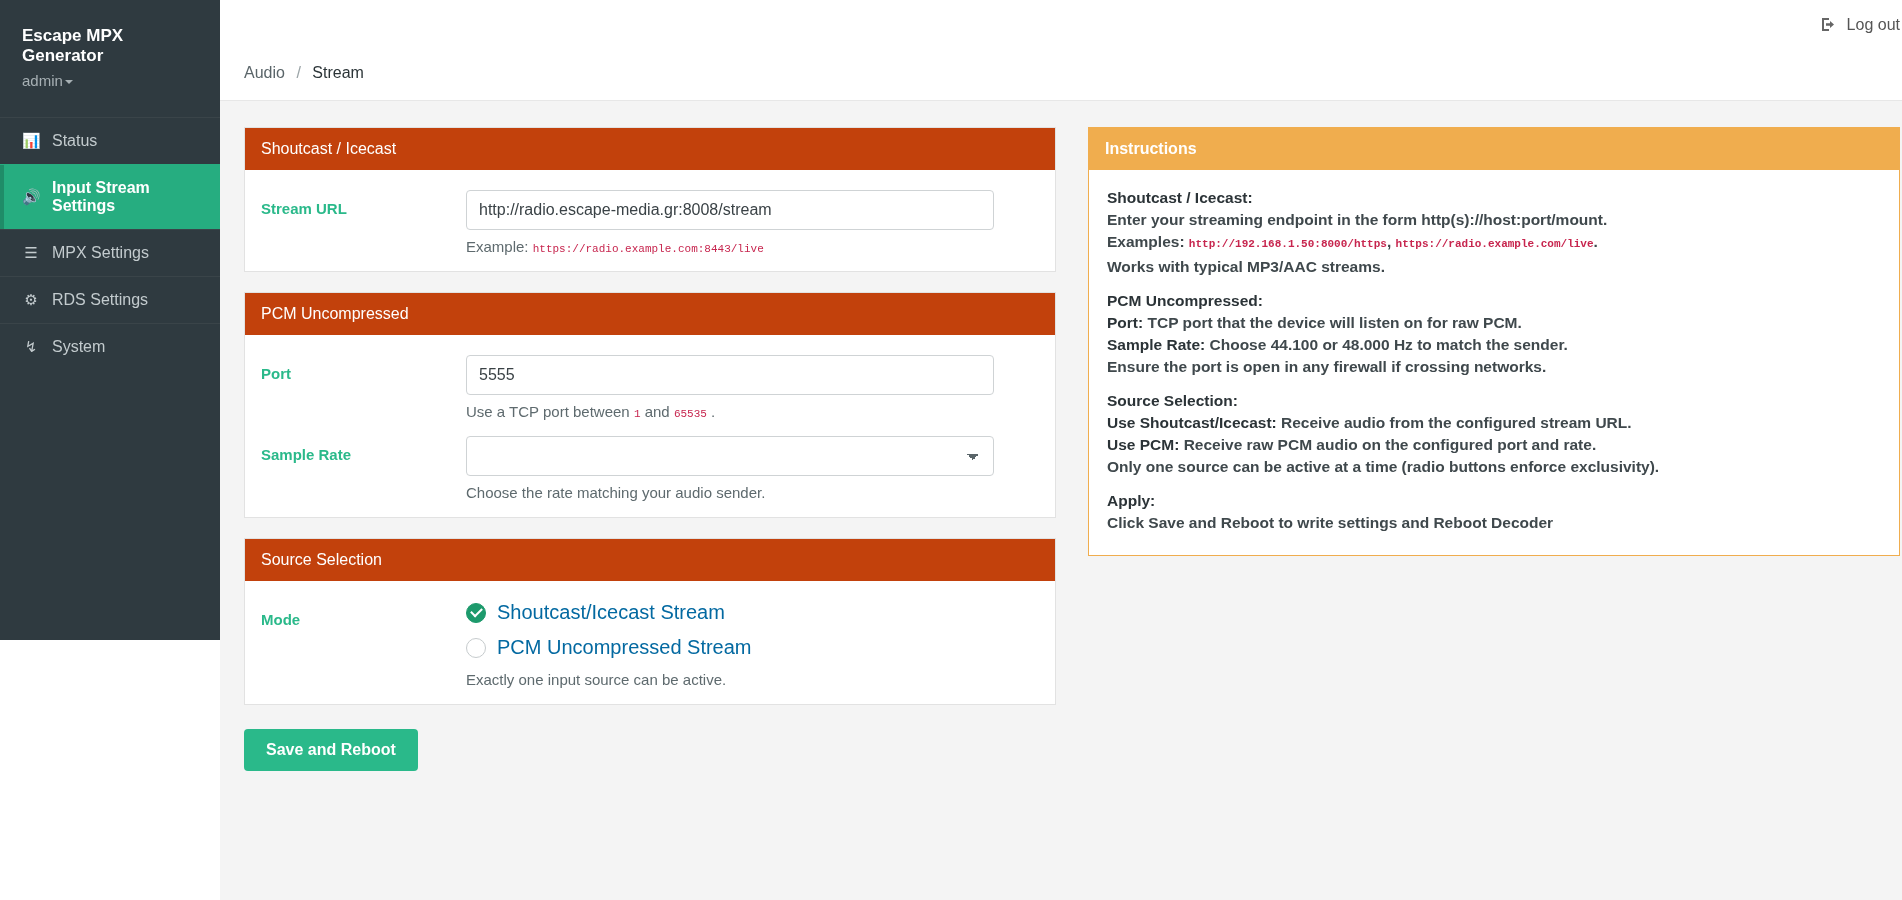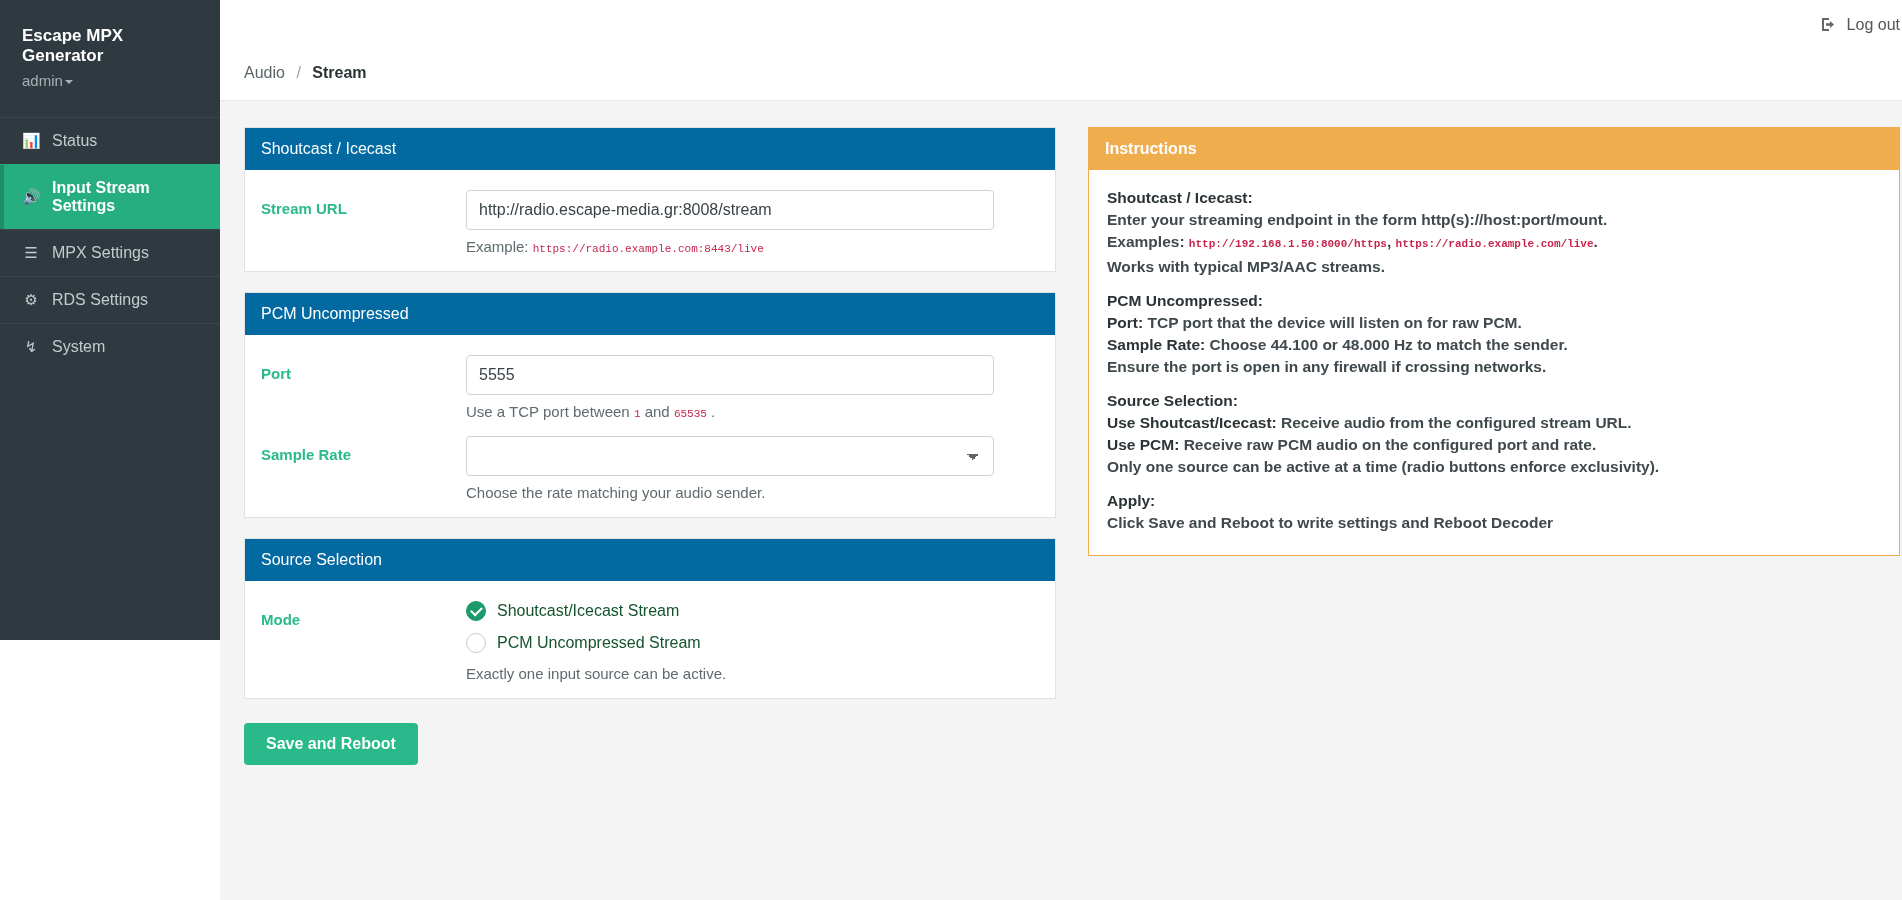--- a/index.html
+++ b/index.html
@@ -108,41 +108,41 @@
   }
   .logout svg { display: block; }
   .breadcrumbbar {
     background: #ffffff;
     padding: 14px 24px 18px 24px;
     border-bottom: 1px solid #e7e7e7;
     font-size: 16px;
   }
   .breadcrumbbar .crumb { color: #5a6569; }
   .breadcrumbbar .sep { color: #9aa3a6; margin: 0 7px; }
-  .breadcrumbbar .crumb.current { color: #2b3437; font-weight: bold; }
+  .breadcrumbbar .crumb.current { color: #2b3437; font-weight: normal; }
 
   .content {
     flex: 1;
     padding: 26px 24px;
     display: flex;
     gap: 32px;
     align-items: flex-start;
     background: #f4f4f4;
   }
   .col-left { width: 812px; }
   .col-right { width: 812px; }
 
   
   .panel {
     background: #ffffff;
     border: 1px solid #e2e2e2;
     margin-bottom: 20px;
   }
   .panel-head {
-    background: #0369a1;
+    background: #c2410c;
     color: #ffffff;
     padding: 12px 16px;
     font-size: 16px;
   }
   .panel-head.orange { background: #f0ad4e; }
   .panel-body { padding: 20px 16px 16px 16px; }
 
   .form-row {
     display: flex;
     align-items: flex-start;
@@ -209,21 +209,21 @@
     background: #1d9a6c;
     border-color: #1d9a6c;
   }
   .radio.checked::after {
     content: "";
     width: 9px; height: 5px;
     border-left: 2px solid #fff;
     border-bottom: 2px solid #fff;
     transform: rotate(-45deg) translate(1px, -1px);
   }
-  .radio-label { font-size: 16px; color: #14532d; }
+  .radio-label { font-size: 20px; color: #0369a1; }
 
   .submit-wrap {
     display: flex;
     margin-top: 24px;
   }
   .btn-primary {
     background: #2ab98a;
     color: #ffffff;
     border: none;
     border-radius: 4px;

